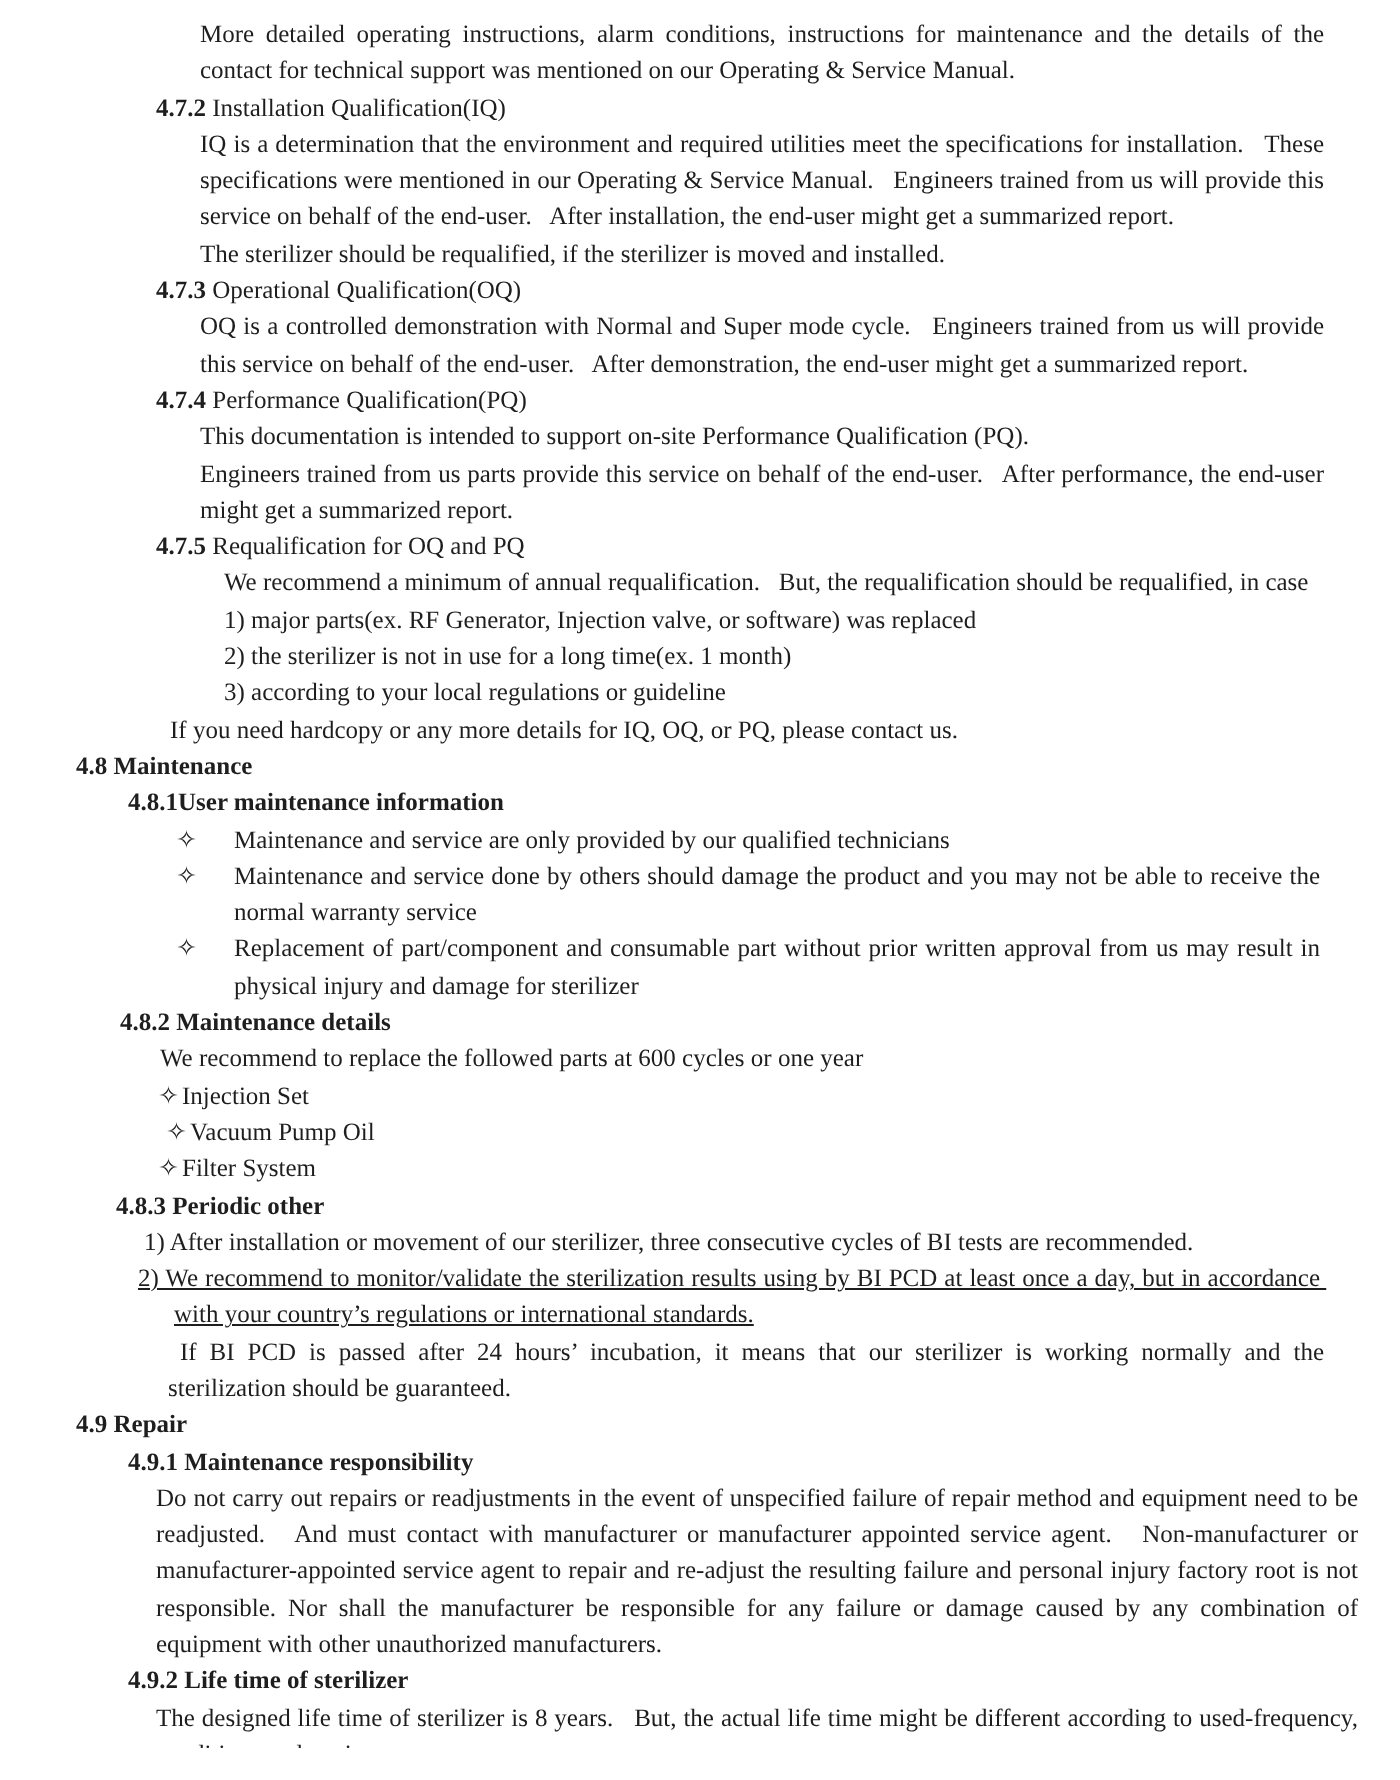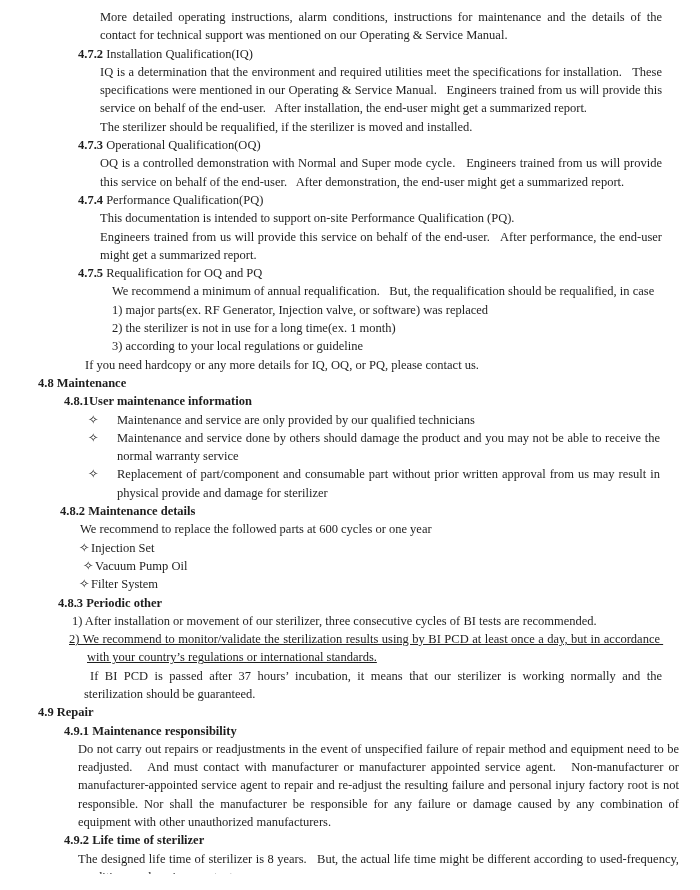--- a/index.html
+++ b/index.html
@@ -43,39 +43,39 @@
 
 <div class="page">
     <div class="blk body-47 just"><span>More detailed operating instructions, alarm conditions, instructions for maintenance and the details of the contact for technical support was mentioned on our Operating &amp; Service Manual.</span></div>
     <div class="blk h-472"><span class="bold">4.7.2</span><span> Installation Qualification(IQ)</span></div>
     <div class="blk body-47 just"><span>IQ is a determination that the environment and required utilities meet the specifications for installation.   These specifications were mentioned in our Operating &amp; Service Manual.   Engineers trained from us will provide this service on behalf of the end-user.   After installation, the end-user might get a summarized report.</span></div>
     <div class="blk body-47"><span>The sterilizer should be requalified, if the sterilizer is moved and installed.</span></div>
     <div class="blk h-472"><span class="bold">4.7.3</span><span> Operational Qualification(OQ)</span></div>
     <div class="blk body-47 just"><span>OQ is a controlled demonstration with Normal and Super mode cycle.   Engineers trained from us will provide this service on behalf of the end-user.   After demonstration, the end-user might get a summarized report.</span></div>
     <div class="blk h-472"><span class="bold">4.7.4</span><span> Performance Qualification(PQ)</span></div>
     <div class="blk body-47"><span>This documentation is intended to support on-site Performance Qualification (PQ).</span></div>
-    <div class="blk body-47 just"><span>Engineers trained from us will provide this service on behalf of the end-user.   After performance, the end-user might get a summarized report.</span></div>
+    <div class="blk body-47 just"><span>Engineers trained from us parts provide this service on behalf of the end-user.   After performance, the end-user might get a summarized report.</span></div>
     <div class="blk h-472"><span class="bold">4.7.5</span><span> Requalification for OQ and PQ</span></div>
     <div class="blk sub-475"><span>We recommend a minimum of annual requalification.   But, the requalification should be requalified, in case</span></div>
     <div class="blk sub-475"><span>1) major parts(ex. RF Generator, Injection valve, or software) was replaced</span></div>
     <div class="blk sub-475"><span>2) the sterilizer is not in use for a long time(ex. 1 month)</span></div>
     <div class="blk sub-475"><span>3) according to your local regulations or guideline</span></div>
     <div class="blk note"><span>If you need hardcopy or any more details for IQ, OQ, or PQ, please contact us.</span></div>
     <div class="blk h-main"><span class="bold">4.8 Maintenance</span></div>
     <div class="blk h-sub"><span class="bold">4.8.1User maintenance information</span></div>
     <div class="blk bullet-a"><span class="marker mk29">✧</span><span>Maintenance and service are only provided by our qualified technicians</span></div>
     <div class="blk bullet-a just"><span class="marker mk29">✧</span><span>Maintenance and service done by others should damage the product and you may not be able to receive the normal warranty service</span></div>
-    <div class="blk bullet-a just"><span class="marker mk29">✧</span><span>Replacement of part/component and consumable part without prior written approval from us may result in physical provide and damage for sterilizer</span></div>
+    <div class="blk bullet-a just"><span class="marker mk29">✧</span><span>Replacement of part/component and consumable part without prior written approval from us may result in physical injury and damage for sterilizer</span></div>
     <div class="blk h-482"><span class="bold">4.8.2 Maintenance details</span></div>
     <div class="blk body-48"><span>We recommend to replace the followed parts at 600 cycles or one year</span></div>
     <div class="blk bullet-b"><span class="marker mk12">✧</span><span>Injection Set</span></div>
     <div class="blk bullet-b2"><span class="marker mk12">✧</span><span>Vacuum Pump Oil</span></div>
     <div class="blk bullet-b"><span class="marker mk12">✧</span><span>Filter System</span></div>
     <div class="blk h-483"><span class="bold">4.8.3 Periodic other</span></div>
     <div class="blk num-483a"><span>1) After installation or movement of our sterilizer, three consecutive cycles of BI tests are recommended.</span></div>
     <div class="blk num-483b just"><span>2) We recommend to monitor/validate the sterilization results using by BI PCD at least once a day, but in accordance with your country’s regulations or international standards.</span></div>
-    <div class="blk body-483 just"><span>If BI PCD is passed after 37 hours’ incubation, it means that our sterilizer is working normally and the sterilization should be guaranteed.</span></div>
+    <div class="blk body-483 just"><span>If BI PCD is passed after 24 hours’ incubation, it means that our sterilizer is working normally and the sterilization should be guaranteed.</span></div>
     <div class="blk h-main"><span class="bold">4.9 Repair</span></div>
     <div class="blk h-sub"><span class="bold">4.9.1 Maintenance responsibility</span></div>
     <div class="blk body-49 just"><span>Do not carry out repairs or readjustments in the event of unspecified failure of repair method and equipment need to be readjusted.   And must contact with manufacturer or manufacturer appointed service agent.   Non-manufacturer or manufacturer-appointed service agent to repair and re-adjust the resulting failure and personal injury factory root is not responsible. Nor shall the manufacturer be responsible for any failure or damage caused by any combination of equipment with other unauthorized manufacturers.</span></div>
     <div class="blk h-sub"><span class="bold">4.9.2 Life time of sterilizer</span></div>
     <div class="blk body-49 just"><span>The designed life time of sterilizer is 8 years.   But, the actual life time might be different according to used-frequency, conditions and environment, etc.</span></div>
   </div>
 
 </body></html>

